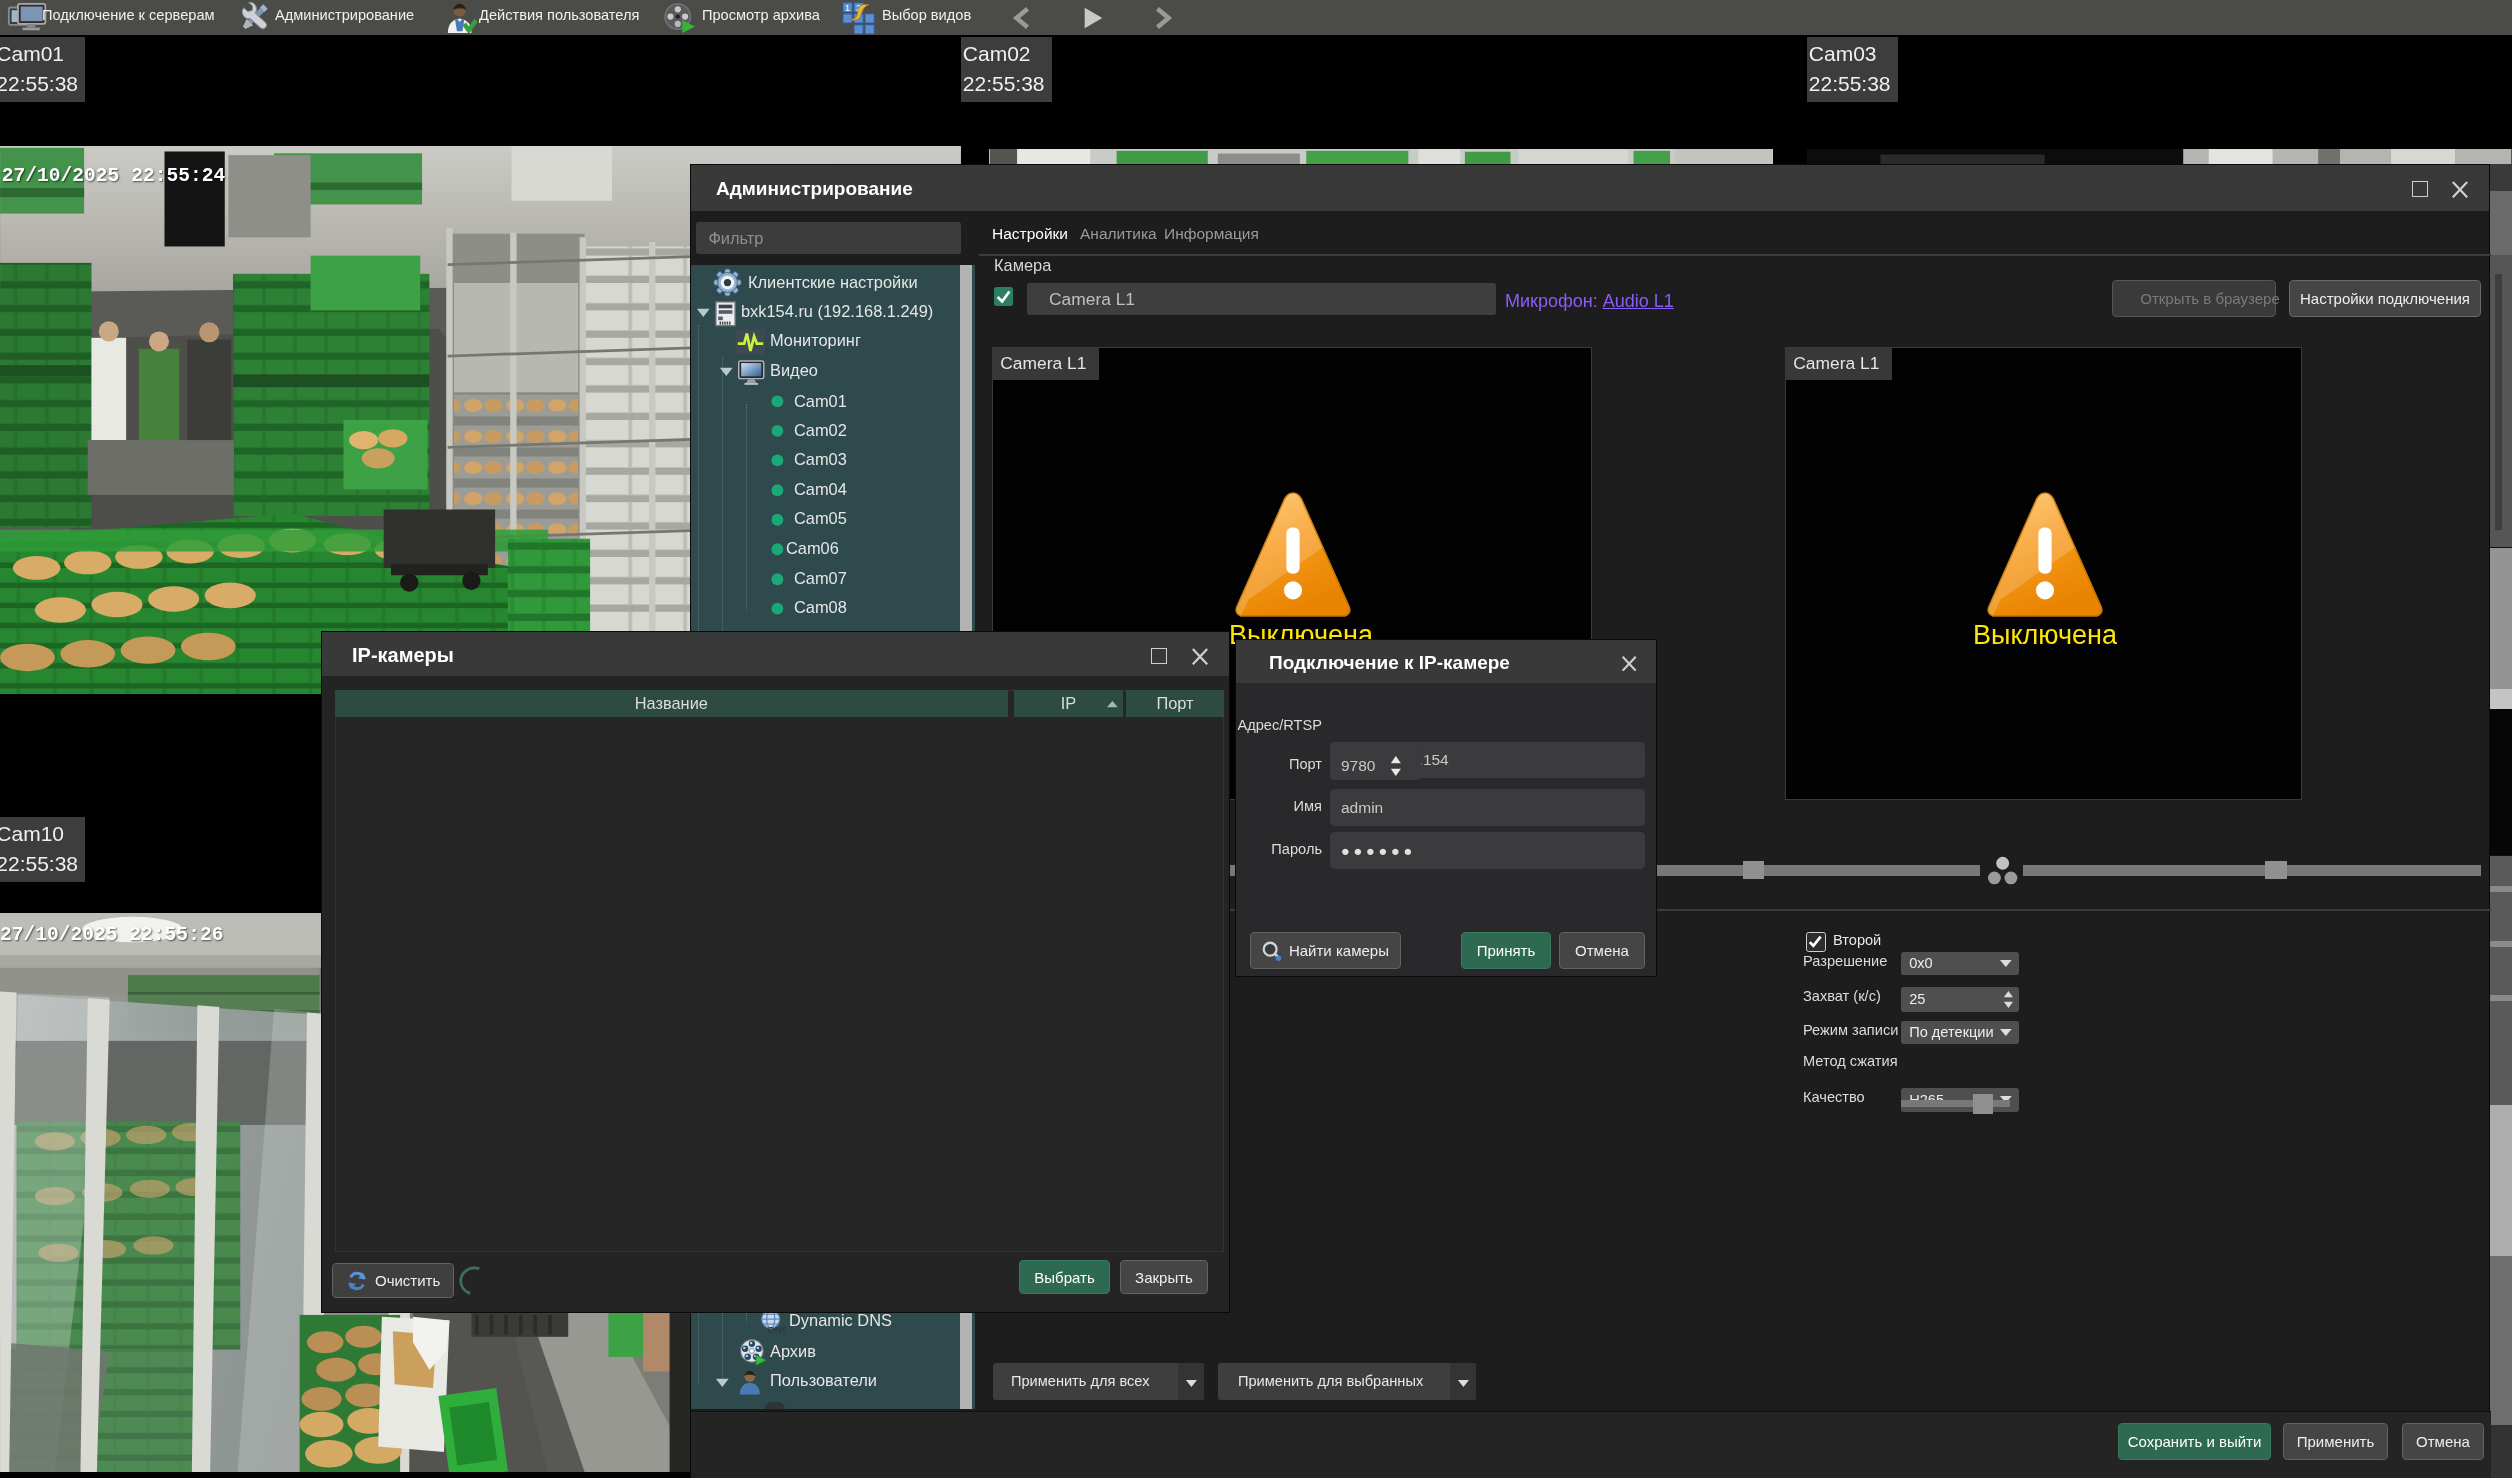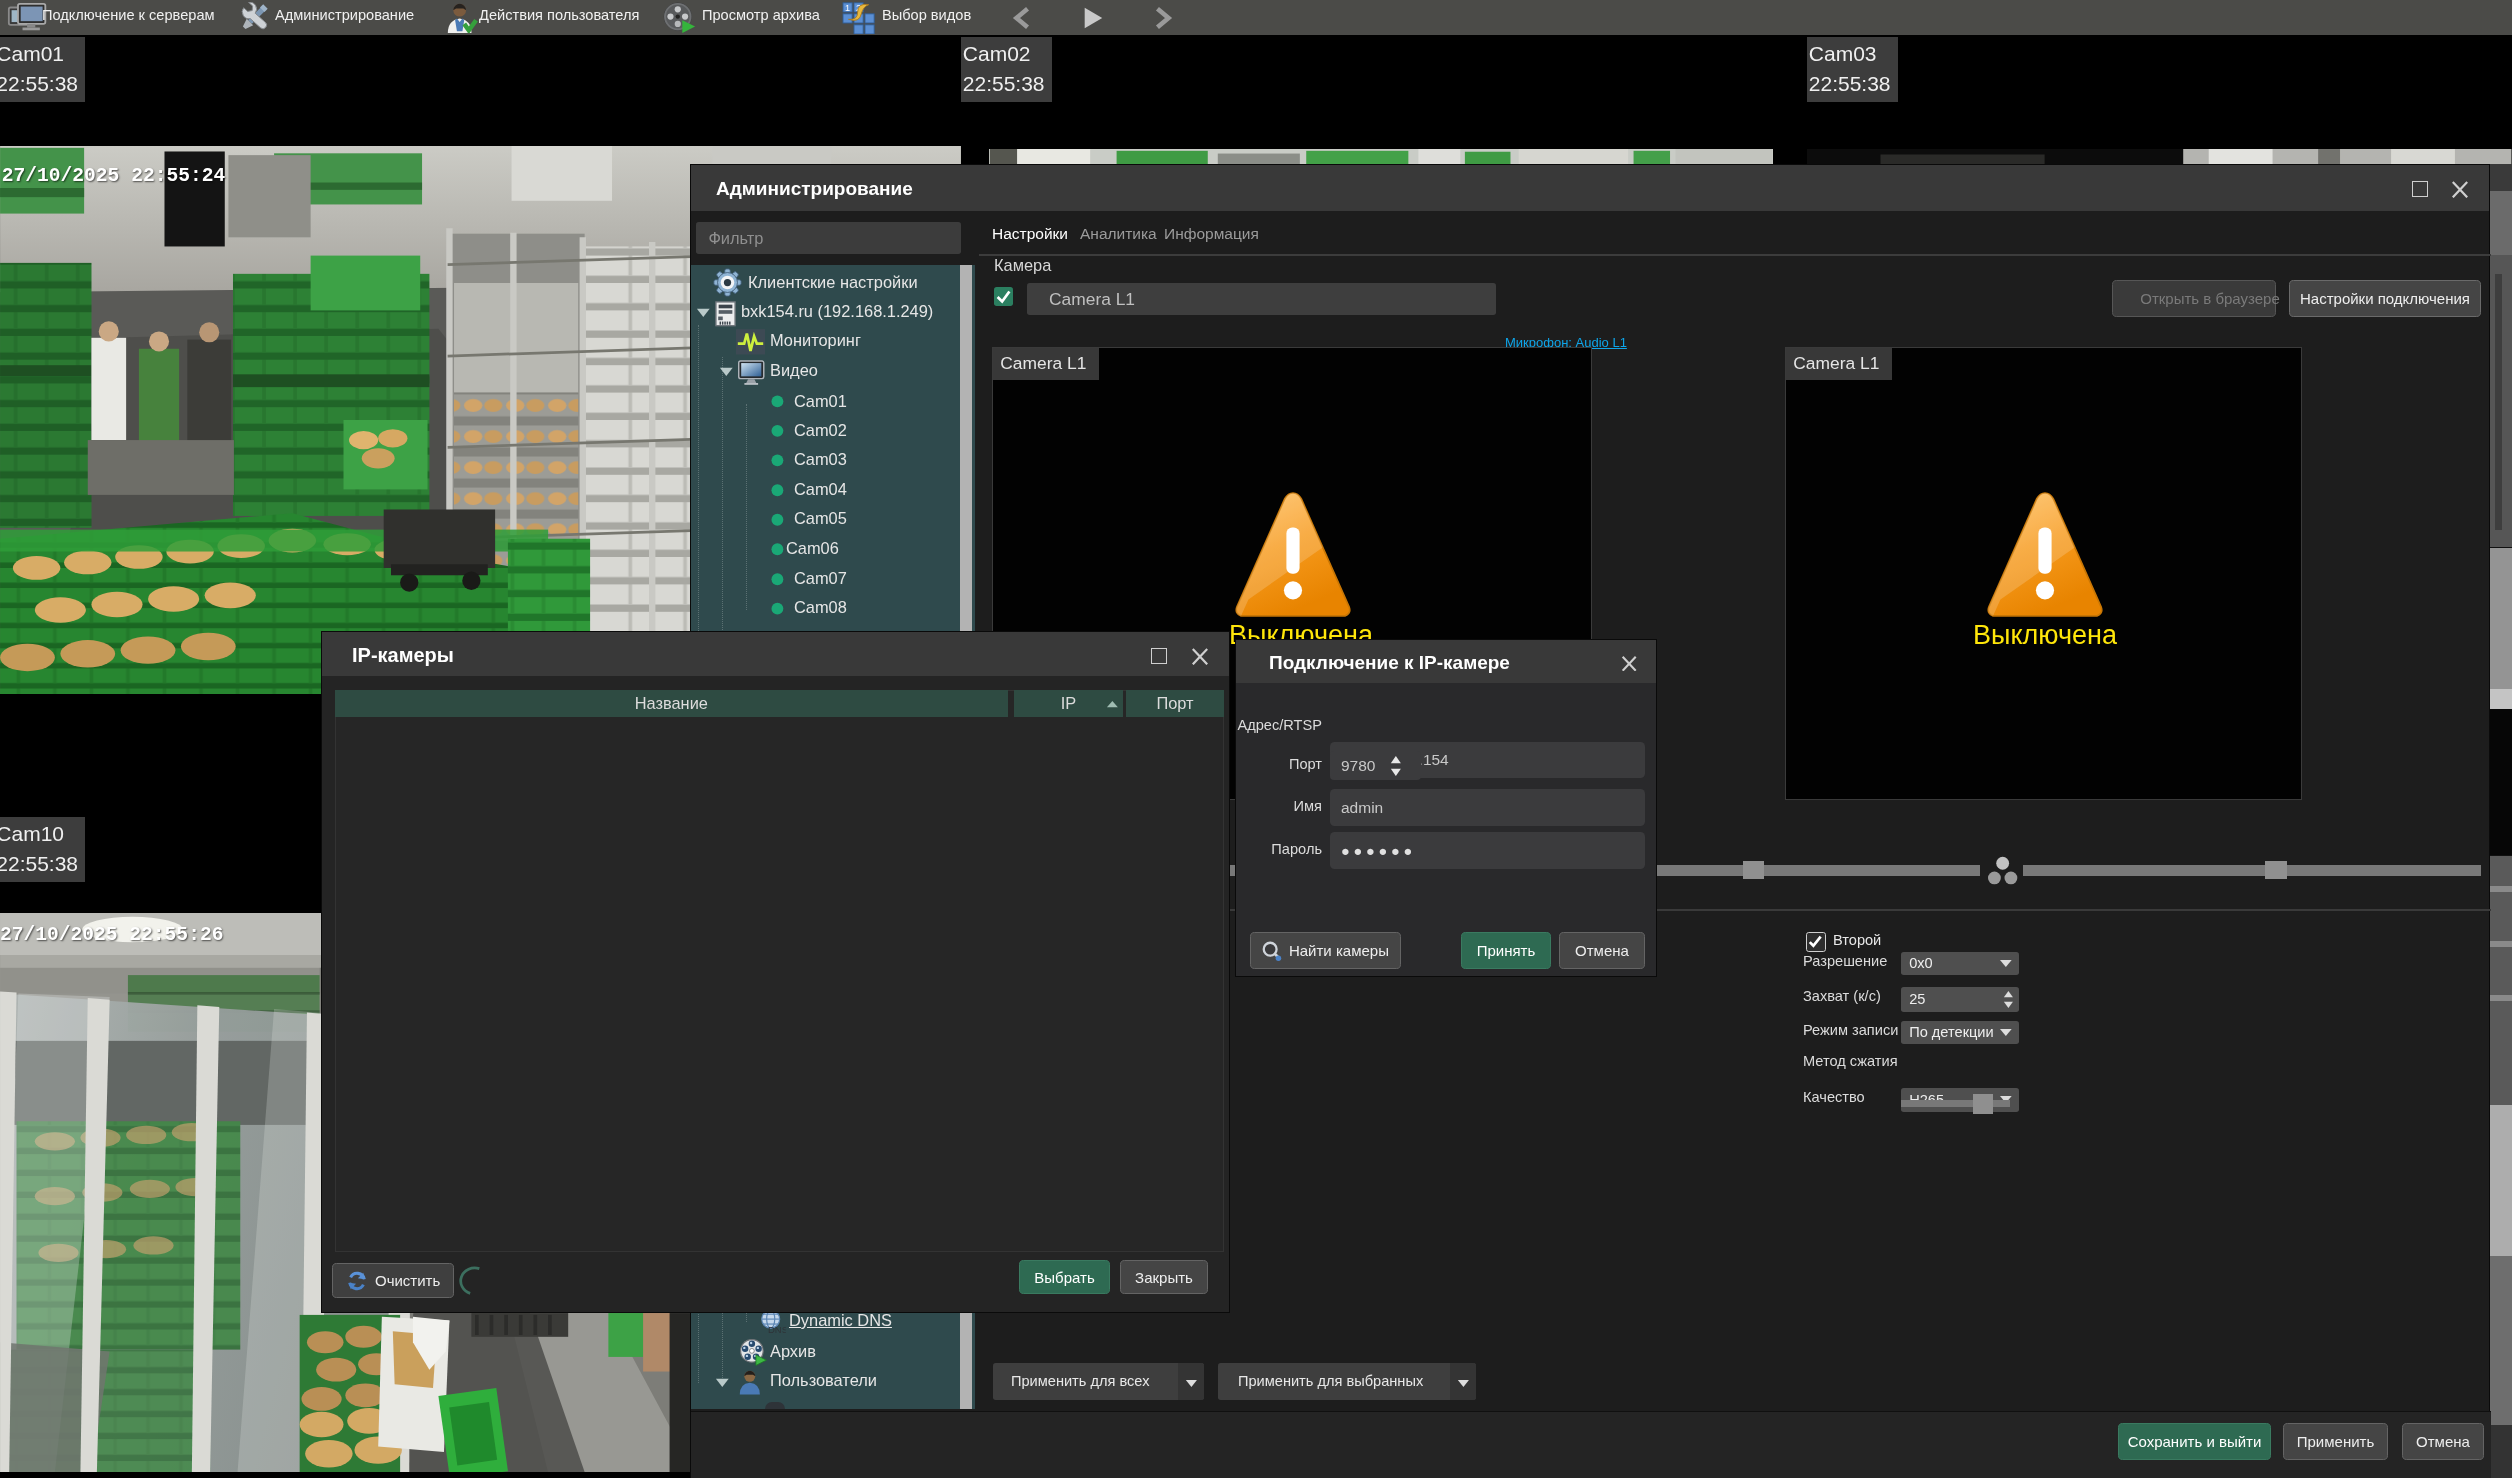--- a/index.html
+++ b/index.html
@@ -467,21 +467,21 @@
       <circle cx="13" cy="11" r="10" fill="#c5d8ec"></circle>
       <g stroke="#5b86b4" stroke-width="1.3" fill="none">
         <ellipse cx="13" cy="11" rx="4.5" ry="10"></ellipse>
           <ellipse cx="13" cy="11" rx="10" ry="10"></ellipse>
         <line x1="3" y1="11" x2="23" y2="11"></line>
           <line x1="4.5" y1="5.5" x2="21.5" y2="5.5"></line>
           <line x1="4.5" y1="16.5" x2="21.5" y2="16.5"></line>
       </g>
       <text x="10" y="26" font-size="10.5" fill="#2e3338" font-family="Liberation Sans">DNS</text>
       </svg>
-    <div class="tree-t" style="left:98px;top:1146px;text-decoration:underline;">Dynamic DNS</div>
+    <div class="tree-t" style="left:98px;top:1146px;">Dynamic DNS</div>
     <svg class="abs" style="left:48px;top:1173px;" width="29" height="29" viewBox="0 0 36 36">
       <circle cx="16" cy="16" r="14" fill="#e3e5e7" stroke="#6e7276" stroke-width="1.5"></circle>
       <g fill="#274a6e">
           <circle cx="16" cy="7.2" r="4"></circle>
           <circle cx="7.6" cy="13.3" r="4"></circle>
           <circle cx="10.8" cy="23.2" r="4"></circle>
           <circle cx="21.2" cy="23.2" r="4"></circle>
           <circle cx="24.4" cy="13.3" r="4"></circle>
         </g>
       <g fill="#bcd2e8">
@@ -510,21 +510,21 @@
     <div class="abs" style="left:473px;top:60px;color:#9b9b9b;font-size:15.5px;">Информация</div>
     <div class="abs" style="left:288px;top:89px;width:1512px;height:1.8px;background:#3c3c3c;"></div>
 
     <div class="abs" style="left:303px;top:91px;color:#d8d8d8;font-size:16.4px;">Камера</div>
     <div class="abs" style="left:303px;top:122px;width:19px;height:19px;background:#2b7f60;border-radius:2.7px;">
       <svg width="19" height="19" viewBox="0 0 21 21">
           <path d="M4 11 L9 16 L17 5" stroke="#fff" stroke-width="3" fill="none"></path>
         </svg>
     </div>
     <div class="abs" style="left:336px;top:118px;width:469px;height:32px;background:#3e3e3e;border-radius:2.7px;color:#c0c0c0;font-size:17.4px;line-height:32px;padding-left:22px;box-sizing:border-box;">Camera L1</div>
-    <div class="abs" style="left:814px;top:126px;color:#0ea5e9;font-size:13px;margin-top:44px;">Микрофон: <span style="text-decoration:underline;">Audio L1</span></div>
+    <div class="abs" style="left:814px;top:126px;color:#8b5cf6;font-size:18px;">Микрофон: <span style="text-decoration:underline;">Audio L1</span></div>
     <div class="btn" style="left:1421px;top:115px;width:164px;height:37px;background:#3a3a3a;border:0.9px solid #565656;color:#7a7a7a;font-size:15px;padding-left:32px;">Открыть в браузере</div>
     <div class="btn" style="left:1598px;top:115px;width:192px;height:37px;background:#454545;border:0.9px solid #6a6a6a;font-size:15px;">Настройки подключения</div>
 
     <div class="abs" style="left:301px;top:182px;width:600px;height:453px;background:#020202;border:0.9px solid #3a3a3a;box-sizing:border-box;">
       <div class="abs" style="left:0;top:0;background:#383838;color:#e5e5e5;font-size:17.4px;padding:4.6px 12.8px 6.4px 7.3px;">Camera L1</div>
     </div>
     <div class="abs" style="left:1094px;top:182px;width:517px;height:453px;background:#020202;border:0.9px solid #3a3a3a;box-sizing:border-box;">
       <div class="abs" style="left:0;top:0;background:#383838;color:#e5e5e5;font-size:17.4px;padding:4.6px 12.8px 6.4px 7.3px;">Camera L1</div>
     </div>
     <svg class="abs" style="left:534px;top:323px;" width="136" height="132" viewBox="0 0 148 160">

